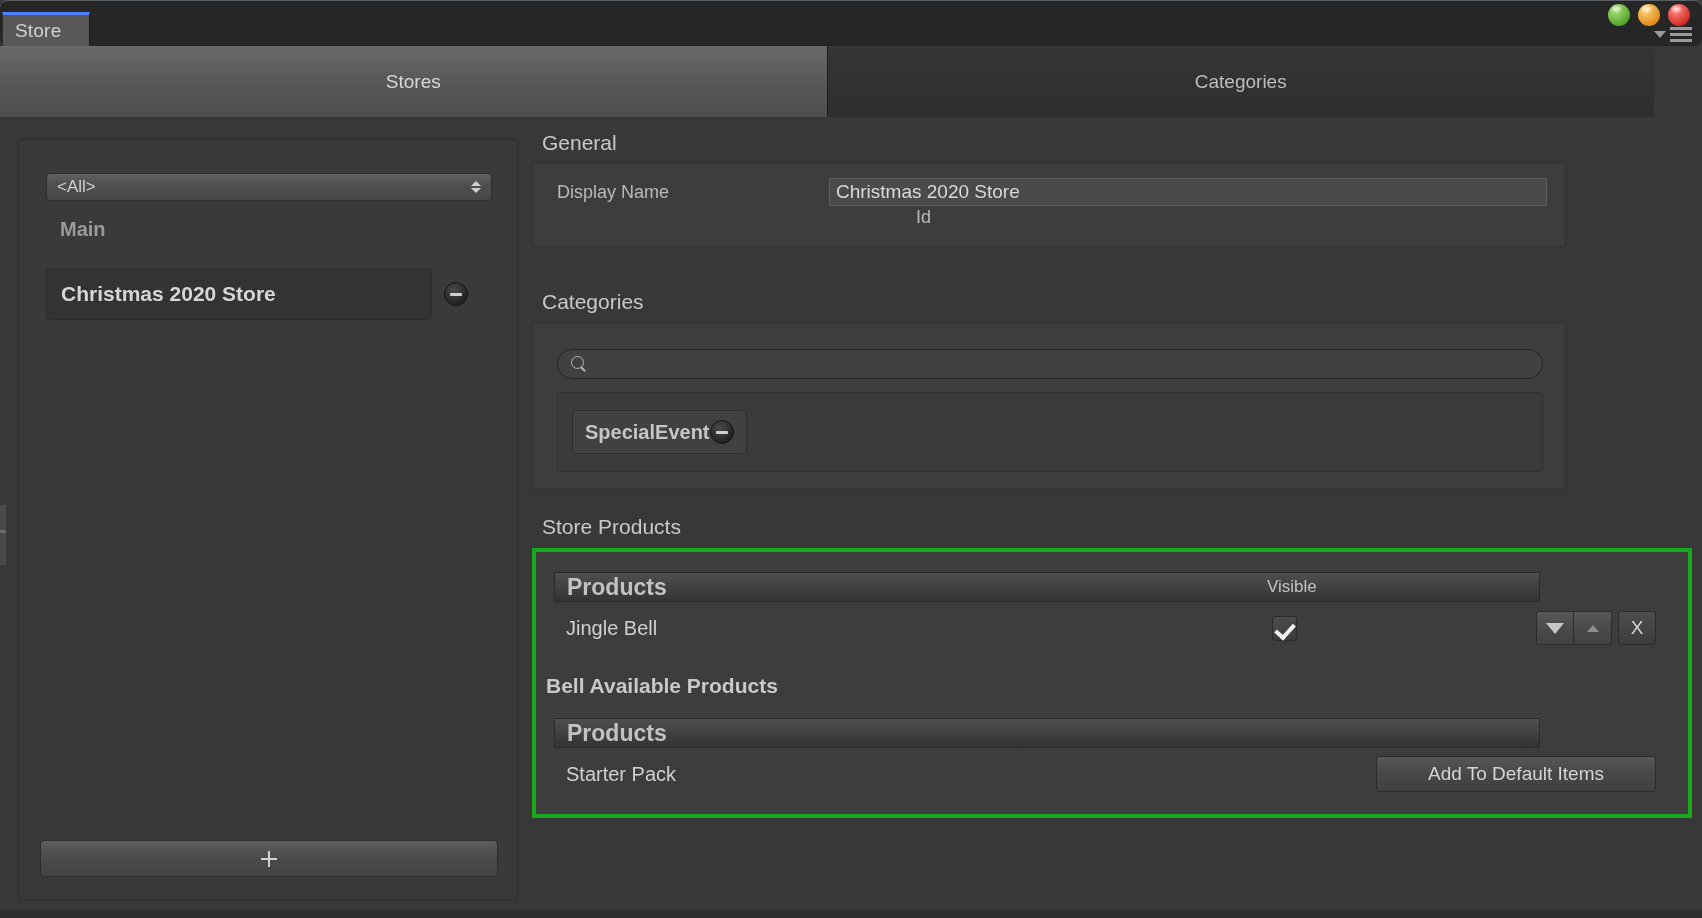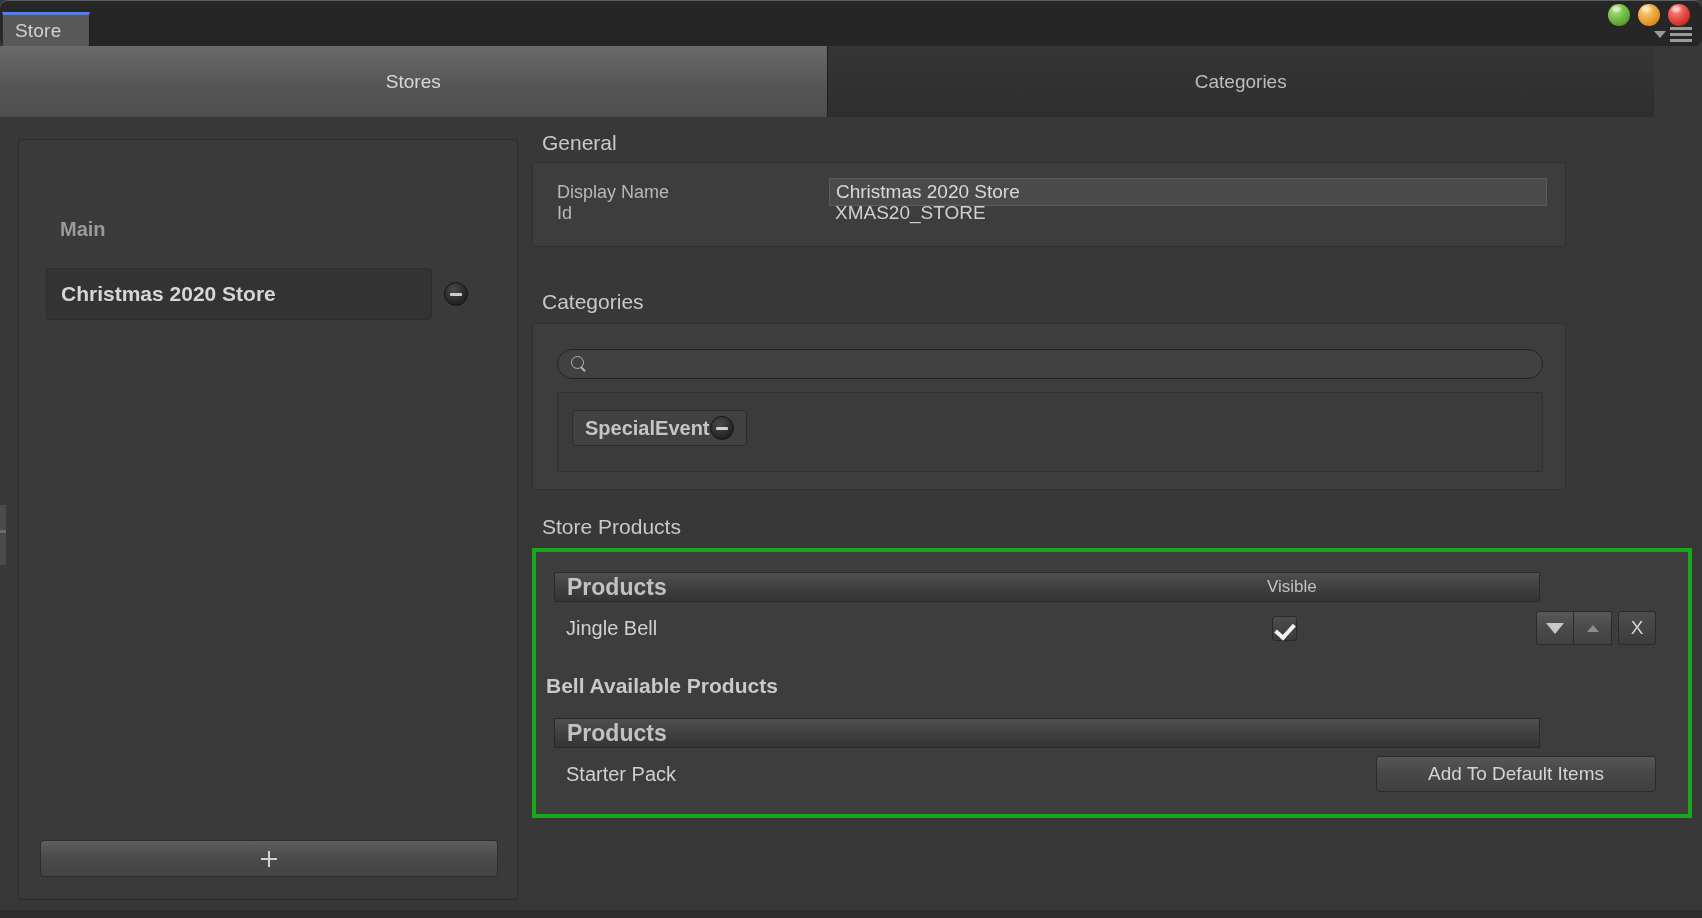--- a/index.html
+++ b/index.html
@@ -343,21 +343,21 @@
     position: absolute;
     left: 24px; top: 68px;
     width: 986px; height: 80px;
     background: #3b3b3b;
     border: 1px solid #303030;
     border-radius: 3px;
   }
   .chip {
     position: absolute;
     left: 14px; top: 17px;
-    height: 36px;
+    height: 44px;
     background: #414141;
     border: 1px solid #2c2c2c;
     border-radius: 4px;
     display: flex;
     align-items: center;
     padding: 0 12px;
     cursor: pointer;
   }
   .chip-label {
     font-size: 20px;
@@ -546,20 +546,27 @@
     <div class="maintab inactive">
       <span>Categories</span>
     </div>
   </div>
 
   <div class="edge-nub"></div>
   <div class="edge-nub2"></div>
 
   <div class="sidebar">
 
+    <div class="dropdown">
+      <span class="dropdown-label">&lt;All&gt;</span>
+      <span class="dd-arrows">
+        <i class="up"></i>
+          <i class="down"></i>
+      </span>
+    </div>
 
     <div class="group-header">Main</div>
 
     <div class="store-item">
       <span class="store-item-label">Christmas 2020 Store</span>
     </div>
     <div class="minus-btn minus-store"></div>
 
     <div class="add-btn">
       <span class="plus-glyph"></span>
@@ -567,23 +574,22 @@
   </div>
 
   <div class="rightpanel">
 
     <div class="section-title" id="general-title">General</div>
     <div class="panel-box general-box">
       <div class="field-row" style="top:14px;">
         <span class="field-label">Display Name</span>
         <span class="text-input">Christmas 2020 Store</span>
       </div>
-      <div class="field-row" style="top:35px;">
+      <div class="field-row" style="top:44px;flex-direction:column;">
         <span class="field-label">Id</span>
-        <span class="static-value">XMAS20_STORE</span>
       </div>
     </div>
 
     <div class="section-title" id="categories-title">Categories</div>
     <div class="panel-box categories-box">
       <div class="search-field">
         <span class="mag-icon"></span>
         <span class="search-text" placeholder=""></span>
       </div>
       <div class="chips-box">

